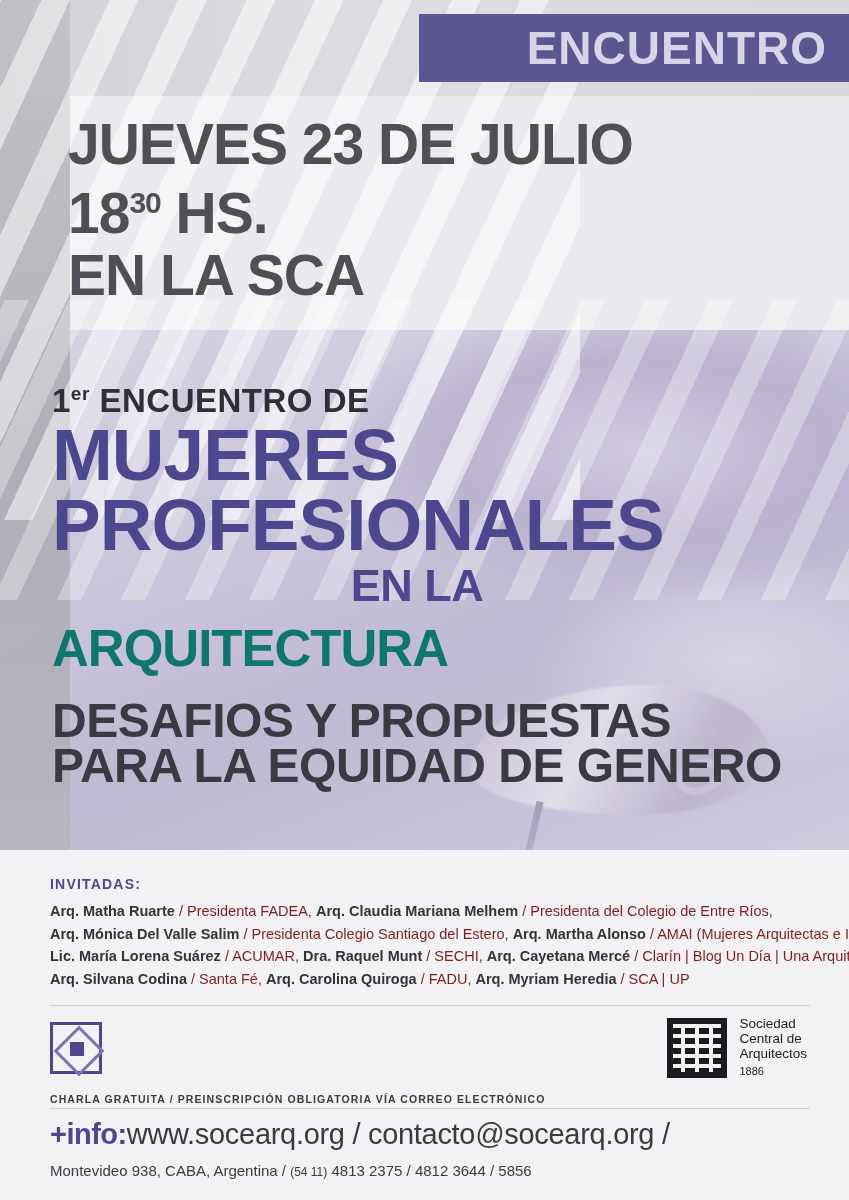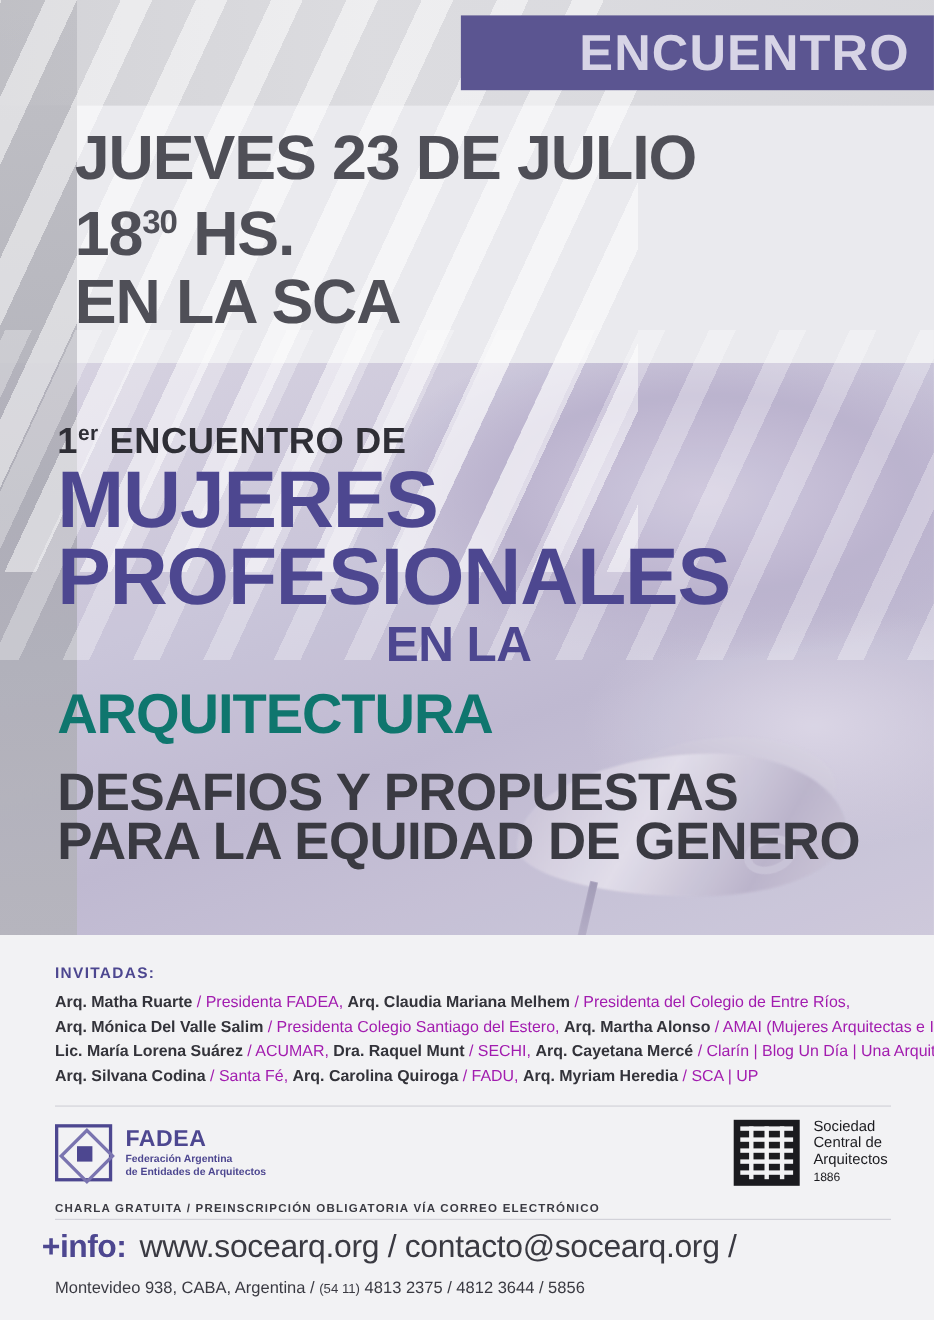--- a/index.html
+++ b/index.html
@@ -195,21 +195,21 @@
     letter-spacing: 1.2px;
   }
   .guests {
     position: absolute; left: 50px; top: 50px; width: 760px;
   }
   .guest-line {
     font-size: 14.5px; line-height: 22.5px; color: #33333a;
     white-space: nowrap;
   }
   .guest-line .n { font-weight: bold; }
-  .guest-line .r { color: #a21caf; margin-top: 44px; }
+  .guest-line .r { color: #7f1d1d; margin-top: 44px; }
 
   .hrule {
     position: absolute; left: 50px; top: 155px;
     width: 760px; height: 1px; background: #cfcfd6;
   }
 
   
   .fadea {
     position: absolute; left: 50px; top: 172px;
     display: flex; align-items: center; gap: 12px;
@@ -255,28 +255,28 @@
     position: absolute; left: 50px; top: 243px;
     font-size: 10.5px; font-weight: bold; letter-spacing: 1.1px;
     color: #3a3a42;
   }
   .hrule2 {
     position: absolute; left: 50px; top: 258px;
     width: 760px; height: 1px; background: #cfcfd6;
   }
 
   .contact {
-    position: absolute; left: 38px; top: 268px;
+    position: absolute; left: 50px; top: 268px;
     display: flex; align-items: center;
   }
   .contact .plus {
     font-size: 29px; font-weight: bold; color: #4d4790; letter-spacing: -.5px;
   }
   .contact .urls {
-    font-size: 29px; color: #3a3a42; margin-left: 12px; letter-spacing: -.3px;
+    font-size: 29px; color: #3a3a42; margin-left: 0; letter-spacing: -.3px;
   }
   .address {
     position: absolute; left: 50px; top: 312px;
     font-size: 15px; color: #3a3a42;
   }
   .address .tiny { font-size: 12px; }
 </style>
 </head>
 <body>
 
@@ -347,25 +347,20 @@
         <div class="guest-line"><span class="n">Arq. Matha Ruarte </span><span class="r">/ Presidenta FADEA, </span><span class="n">Arq. Claudia Mariana Melhem </span><span class="r">/ Presidenta del Colegio de Entre Ríos,</span></div>
         <div class="guest-line"><span class="n">Arq. Mónica Del Valle Salim </span><span class="r">/ Presidenta Colegio Santiago del Estero, </span><span class="n">Arq. Martha Alonso </span><span class="r">/ AMAI (Mujeres Arquitectas e Ingenieras),</span></div>
         <div class="guest-line"><span class="n">Lic. María Lorena Suárez </span><span class="r">/ ACUMAR, </span><span class="n">Dra. Raquel Munt </span><span class="r">/ SECHI, </span><span class="n">Arq. Cayetana Mercé </span><span class="r">/ Clarín | Blog Un Día | Una Arquitecta,</span></div>
         <div class="guest-line"><span class="n">Arq. Silvana Codina </span><span class="r">/ Santa Fé, </span><span class="n">Arq. Carolina Quiroga </span><span class="r">/ FADU, </span><span class="n">Arq. Myriam Heredia </span><span class="r">/ SCA | UP</span></div>
       </div>
 
     <div class="hrule"></div>
 
     <div class="fadea">
       <div class="fadea-mark"></div>
-      <div class="fadea-text">
-        <div class="f1">FADEA</div>
-        <div class="f2">Federación Argentina</div>
-        <div class="f2">de Entidades de Arquitectos</div>
-      </div>
     </div>
 
     <div class="sca">
       <div class="sca-mark">
         <i style="left:6px;  top:6px;  width:48px; height:4px;"></i>
         <i style="left:6px;  top:16px; width:48px; height:4px;"></i>
         <i style="left:6px;  top:26px; width:48px; height:4px;"></i>
         <i style="left:6px;  top:36px; width:48px; height:4px;"></i>
         <i style="left:6px;  top:46px; width:48px; height:4px;"></i>
         <i style="left:14px; top:6px;  width:4px;  height:48px;"></i>

